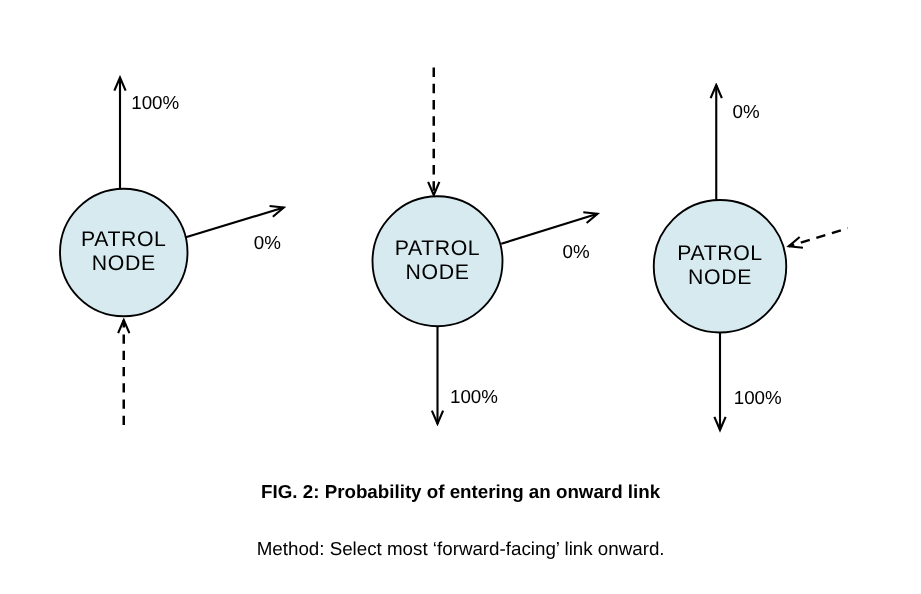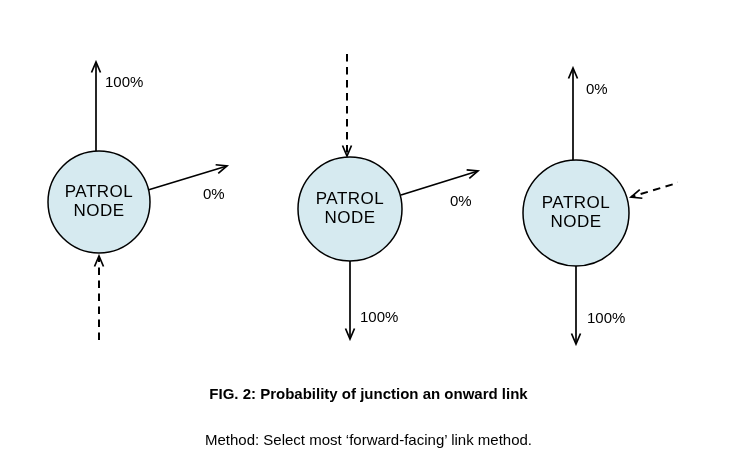--- a/index.html
+++ b/index.html
@@ -110,17 +110,17 @@
       <line class="arrow dashed" x1="710" y1="173" x2="631" y2="197" marker-end="url(#arrowhead)"></line>
       <line class="arrow" x1="576" y1="266" x2="576" y2="344" marker-end="url(#arrowhead)"></line>
       <text class="pct-label" x="587" y="323">100%</text>
       <circle class="node-circle" cx="576" cy="213" r="53"></circle>
       <text class="node-label" x="576" y="208">PATROL</text>
       <text class="node-label" x="576" y="227">NODE</text>
     </g>
   </svg>
 
   <div class="caption">
-    <div>FIG. 2: Probability of junction an onward link</div>
+    <div>FIG. 2: Probability of entering an onward link</div>
   </div>
-  <div class="method-note">Method: Select most ‘forward-facing’ link method.</div>
+  <div class="method-note">Method: Select most ‘forward-facing’ link onward.</div>
 
 </div>
 
 </body></html>

